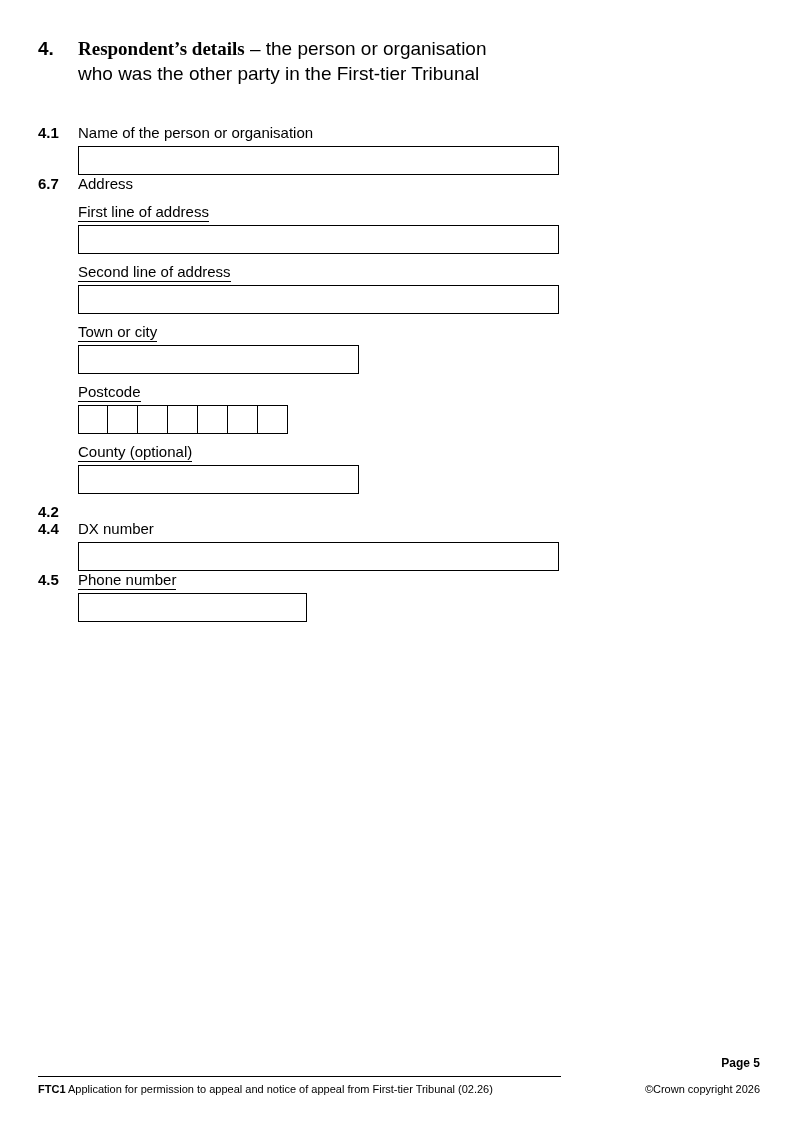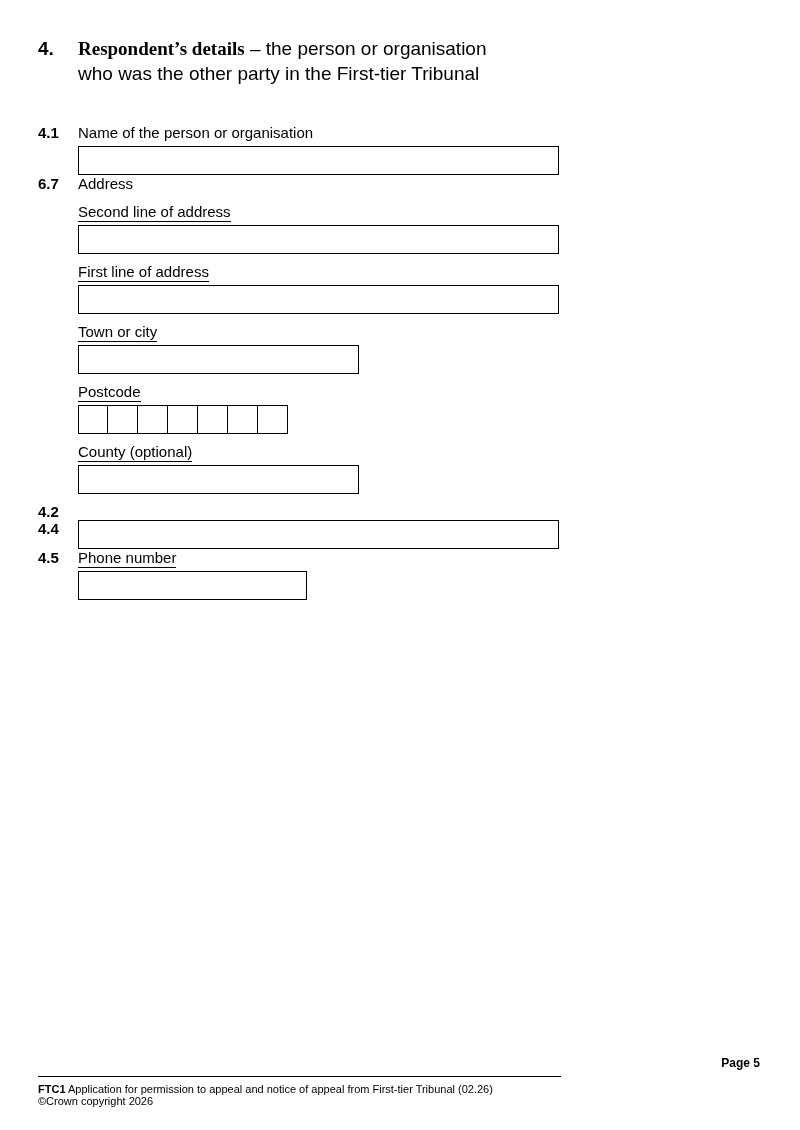--- a/index.html
+++ b/index.html
@@ -58,21 +58,21 @@
     outline:none;
     padding:0;
     border-radius:0;
   }
   input.pc-cell:first-child { border-left:1.5px solid #000; }
 
   
   .footer { position:absolute; left:38px; top:1056px; width:722px; font-size:11px; }
   .footer-pagenum { text-align:right; font-weight:700; font-size:12px; margin-bottom:6px; }
   .footer-rule { width:523px; border-top:1px solid #000; }
-  .footer-row { display:flex; justify-content:space-between; margin-top:6px;flex-direction:column; }
+  .footer-row { display:flex; justify-content:space-between; margin-top:6px; }
   .footer-left .bold { font-weight:700; }
 </style>
 </head>
 <body>
 
 <div class="page-content">
 
   <div class="row heading">
     <div class="qnum">4.</div>
     <div class="heading-text"><span class="bold">Respondent’s details</span><span> – the person or organisation who was the other party in the First-tier Tribunal</span></div>
@@ -85,26 +85,26 @@
       <input type="text" class="box wide" value="" style="">
     </div>
   </div>
 
   <div class="row field">
     <div class="qnum">6.7</div>
     <div>
       <div class="field-label address-title">Address</div>
 
       <div class="sub-field">
-        <span class="ul-label">Second line of address</span>
+        <span class="ul-label">First line of address</span>
         <input type="text" class="box wide" value="" style="">
       </div>
 
       <div class="sub-field">
-        <span class="ul-label">First line of address</span>
+        <span class="ul-label">Second line of address</span>
         <input type="text" class="box wide" value="" style="">
       </div>
 
       <div class="sub-field">
         <span class="ul-label">Town or city</span>
         <input type="text" class="box med" value="" style="">
       </div>
 
       <div class="sub-field">
         <span class="ul-label">Postcode</span>
@@ -126,20 +126,21 @@
     </div>
   </div>
 
   <div class="row field">
     <div class="qnum">4.2</div>
   </div>
 
   <div class="row field">
     <div class="qnum">4.4</div>
     <div>
+      <div class="field-label">DX number</div>
       <input type="text" class="box wide" value="" style="">
     </div>
   </div>
 
   <div class="row field">
     <div class="qnum">4.5</div>
     <div>
       <span class="ul-label">Phone number</span>
       <input type="text" class="box small" value="" style="">
     </div>

